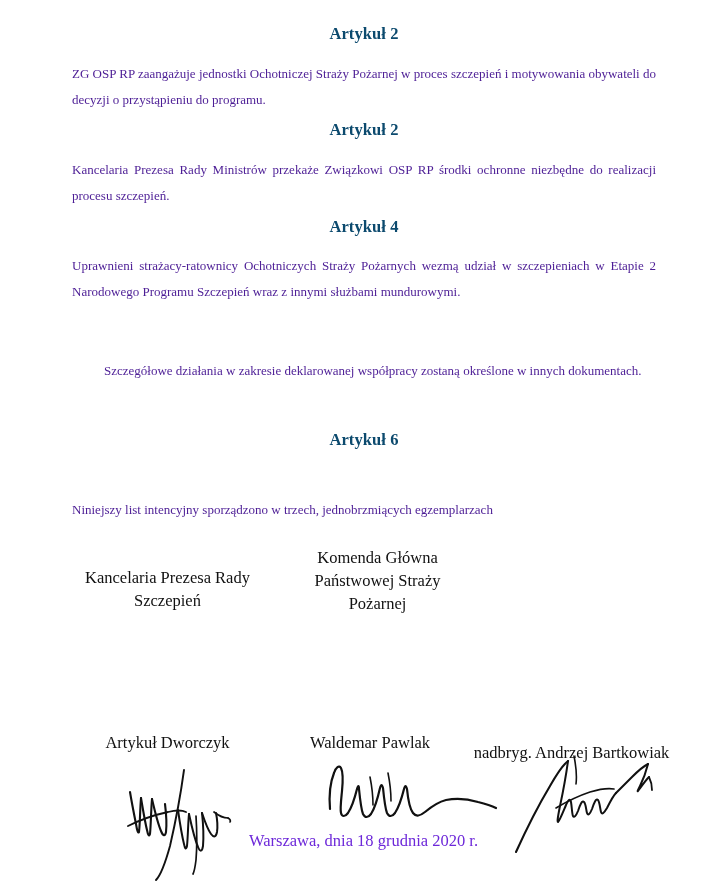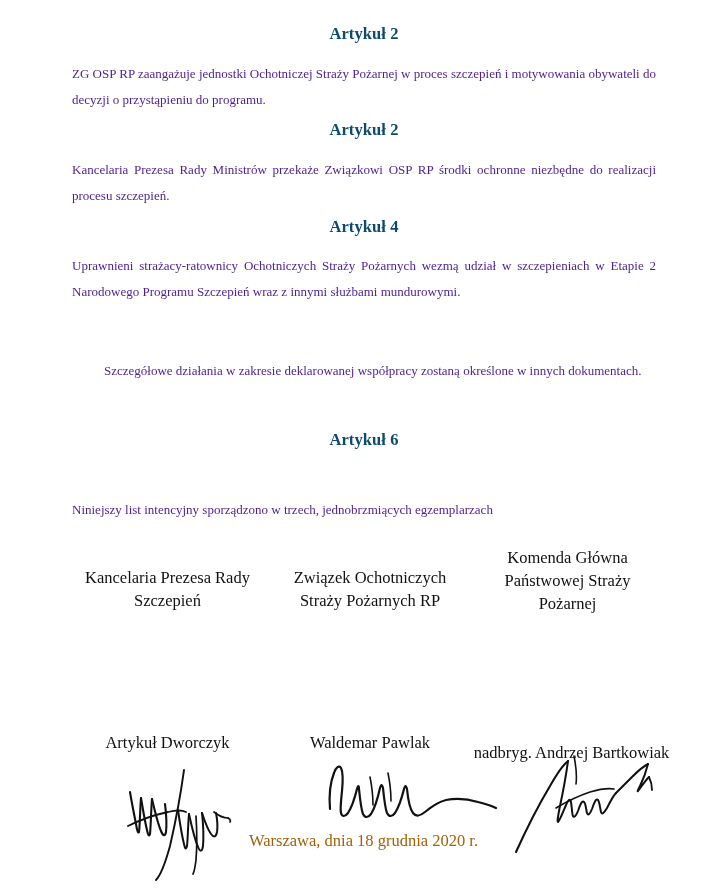--- a/index.html
+++ b/index.html
@@ -104,21 +104,21 @@
 
   
   .date-line {
     position: absolute;
     left: 0;
     top: 830px;
     width: 727px;
     text-align: center;
     font-size: 16.5px;
     line-height: 22px;
-    color: #a16207;
+    color: #6d28d9;
   }
 </style>
 </head>
 <body>
 
 <div class="page">
 
   <div class="article" style="top:24px;">
     <h2 class="article-heading">Artykuł 2</h2>
   </div>
@@ -151,24 +151,20 @@
     <p class="article-body">Niniejszy list intencyjny sporządzono w trzech, jednobrzmiących egzemplarzach</p>
   </div>
 
   <div class="org-row">
 
     <div class="org-col c1">
       <div>Kancelaria Prezesa Rady</div>
       <div>Szczepień</div>
     </div>
 
-    <div class="org-col c2">
-      <div>Związek Ochotniczych</div>
-      <div>Straży Pożarnych RP</div>
-    </div>
 
     <div class="org-col c3">
       <div>Komenda Główna</div>
       <div>Państwowej Straży</div>
       <div>Pożarnej</div>
     </div>
 
   </div>
 
   <div class="names-row">

